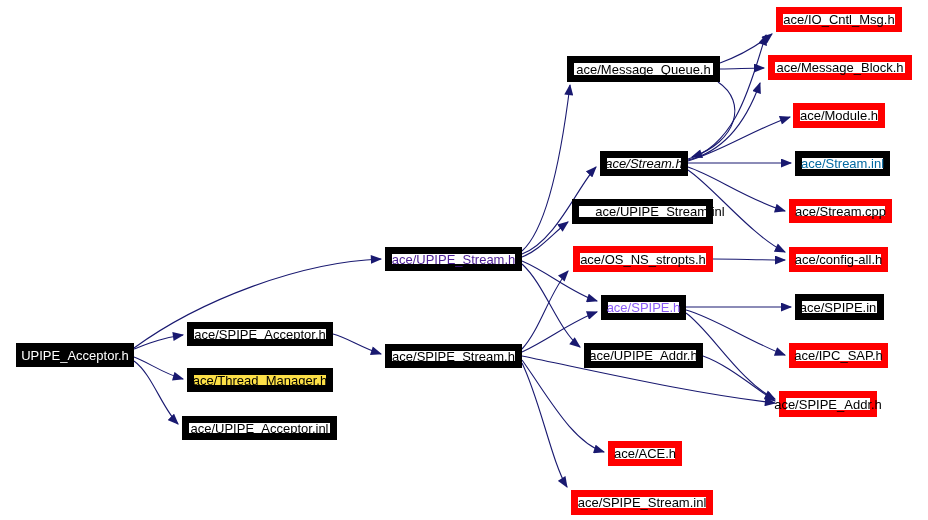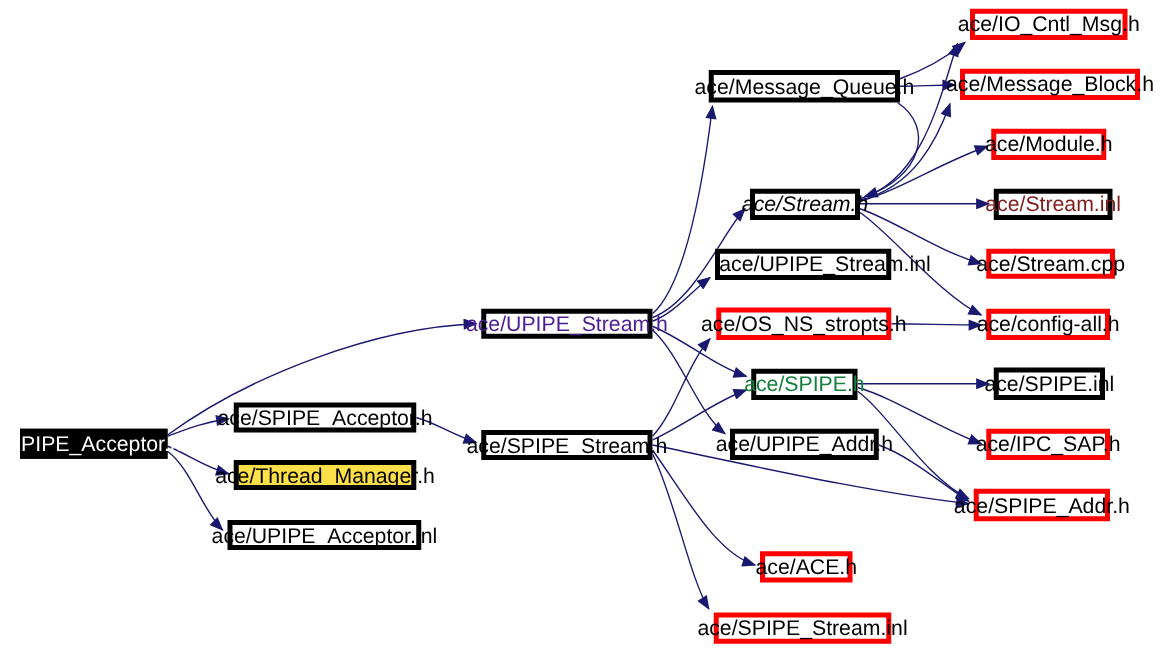--- a/index.html
+++ b/index.html
@@ -12,27 +12,27 @@
     overflow: hidden;
   }
   .canvas svg {
     position: absolute;
     left: 0; top: 0;
     width: 928px; height: 520px;
   }
   .node {
     position: absolute;
     box-sizing: border-box;
-    border: 4px solid #000000;
+    border: 7px solid #000000;
     background: #ffffff;
     color: #000000;
     display: flex;
     align-items: center;
     justify-content: center;
-    font-size: 17px;
+    font-size: 13px;
     line-height: 1;
     white-space: nowrap;
     cursor: pointer;
   }
   .edge { fill: none; stroke-width: 1.1px; }
 </style>
 </head>
 <body>
 
 <div class="canvas">
@@ -76,27 +76,27 @@
       <div class="node" style="left: 16px; top: 343px; width: 118px; height: 24px; background: rgb(0, 0, 0); color: rgb(255, 255, 255); border-color: rgb(0, 0, 0);">UPIPE_Acceptor.h</div>
       <div class="node" style="left: 187px; top: 322px; width: 146px; height: 24px; background: rgb(255, 255, 255); color: rgb(0, 0, 0); border-color: rgb(0, 0, 0);">ace/SPIPE_Acceptor.h</div>
       <div class="node" style="left: 187px; top: 368px; width: 146px; height: 24px; background: #fde047; color: rgb(0, 0, 0); border-color: rgb(0, 0, 0);">ace/Thread_Manager.h</div>
       <div class="node" style="left: 182px; top: 416px; width: 155px; height: 24px; background: rgb(255, 255, 255); color: rgb(0, 0, 0); border-color: rgb(0, 0, 0);">ace/UPIPE_Acceptor.inl</div>
       <div class="node" style="left: 385px; top: 247px; width: 137px; height: 24px; background: rgb(255, 255, 255); color: #4c1d95; border-color: rgb(0, 0, 0);">ace/UPIPE_Stream.h</div>
       <div class="node" style="left: 385px; top: 344px; width: 137px; height: 24px; background: rgb(255, 255, 255); color: rgb(0, 0, 0); border-color: rgb(0, 0, 0);">ace/SPIPE_Stream.h</div>
       <div class="node" style="left: 567px; top: 56px; width: 153px; height: 26px; background: rgb(255, 255, 255); color: rgb(0, 0, 0); border-color: rgb(0, 0, 0);">ace/Message_Queue.h</div>
       <div class="node" style="left: 600px; top: 151px; width: 88px; height: 25px; background: rgb(255, 255, 255); color: rgb(0, 0, 0); border-color: rgb(0, 0, 0); font-style: italic;">ace/Stream.h</div>
       <div class="node" style="left: 572px; top: 199px; width: 141px; height: 25px; background: rgb(255, 255, 255); color: rgb(0, 0, 0); border-color: rgb(0, 0, 0); padding-left: 35px;">ace/UPIPE_Stream.inl</div>
       <div class="node" style="left: 573px; top: 246px; width: 140px; height: 26px; background: rgb(255, 255, 255); color: rgb(0, 0, 0); border-color: rgb(255, 0, 0);">ace/OS_NS_stropts.h</div>
-      <div class="node" style="left: 601px; top: 295px; width: 85px; height: 25px; background: rgb(255, 255, 255); color: #15803d; border-color: rgb(0, 0, 0);">ace/SPIPE.h</div>
+      <div class="node" style="left: 601px; top: 295px; width: 85px; height: 25px; background: rgb(255, 255, 255); color: #8b5cf6; border-color: rgb(0, 0, 0);">ace/SPIPE.h</div>
       <div class="node" style="left: 584px; top: 343px; width: 119px; height: 25px; background: rgb(255, 255, 255); color: rgb(0, 0, 0); border-color: rgb(0, 0, 0);">ace/UPIPE_Addr.h</div>
       <div class="node" style="left: 608px; top: 441px; width: 74px; height: 25px; background: rgb(255, 255, 255); color: rgb(0, 0, 0); border-color: rgb(255, 0, 0);">ace/ACE.h</div>
       <div class="node" style="left: 571px; top: 490px; width: 142px; height: 25px; background: rgb(255, 255, 255); color: rgb(0, 0, 0); border-color: rgb(255, 0, 0);">ace/SPIPE_Stream.inl</div>
       <div class="node" style="left: 776px; top: 7px; width: 126px; height: 25px; background: rgb(255, 255, 255); color: rgb(0, 0, 0); border-color: rgb(255, 0, 0);">ace/IO_Cntl_Msg.h</div>
       <div class="node" style="left: 768px; top: 55px; width: 144px; height: 25px; background: rgb(255, 255, 255); color: rgb(0, 0, 0); border-color: rgb(255, 0, 0);">ace/Message_Block.h</div>
       <div class="node" style="left: 793px; top: 103px; width: 92px; height: 25px; background: rgb(255, 255, 255); color: rgb(0, 0, 0); border-color: rgb(255, 0, 0);">ace/Module.h</div>
-      <div class="node" style="left: 795px; top: 151px; width: 95px; height: 25px; background: rgb(255, 255, 255); color: #7f1d1d; border-color: rgb(0, 0, 0);">ace/Stream.inl</div>
+      <div class="node" style="left: 795px; top: 151px; width: 95px; height: 25px; background: rgb(255, 255, 255); color: #0369a1; border-color: rgb(0, 0, 0);">ace/Stream.inl</div>
       <div class="node" style="left: 789px; top: 199px; width: 103px; height: 24px; background: rgb(255, 255, 255); color: rgb(0, 0, 0); border-color: rgb(255, 0, 0);">ace/Stream.cpp</div>
       <div class="node" style="left: 789px; top: 247px; width: 99px; height: 25px; background: rgb(255, 255, 255); color: rgb(0, 0, 0); border-color: rgb(255, 0, 0);">ace/config-all.h</div>
       <div class="node" style="left: 795px; top: 294px; width: 89px; height: 26px; background: rgb(255, 255, 255); color: rgb(0, 0, 0); border-color: rgb(0, 0, 0);">ace/SPIPE.inl</div>
       <div class="node" style="left: 789px; top: 343px; width: 99px; height: 25px; background: rgb(255, 255, 255); color: rgb(0, 0, 0); border-color: rgb(255, 0, 0);">ace/IPC_SAP.h</div>
-      <div class="node" style="left: 779px; top: 391px; width: 109px; height: 26px; background: rgb(255, 255, 255); color: rgb(0, 0, 0); border-color: rgb(255, 0, 0);">ace/SPIPE_Addr.h</div>
+      <div class="node" style="left: 779px; top: 391px; width: 98px; height: 26px; background: rgb(255, 255, 255); color: rgb(0, 0, 0); border-color: rgb(255, 0, 0);">ace/SPIPE_Addr.h</div>
     </div>
 </div>
 
 </body></html>

